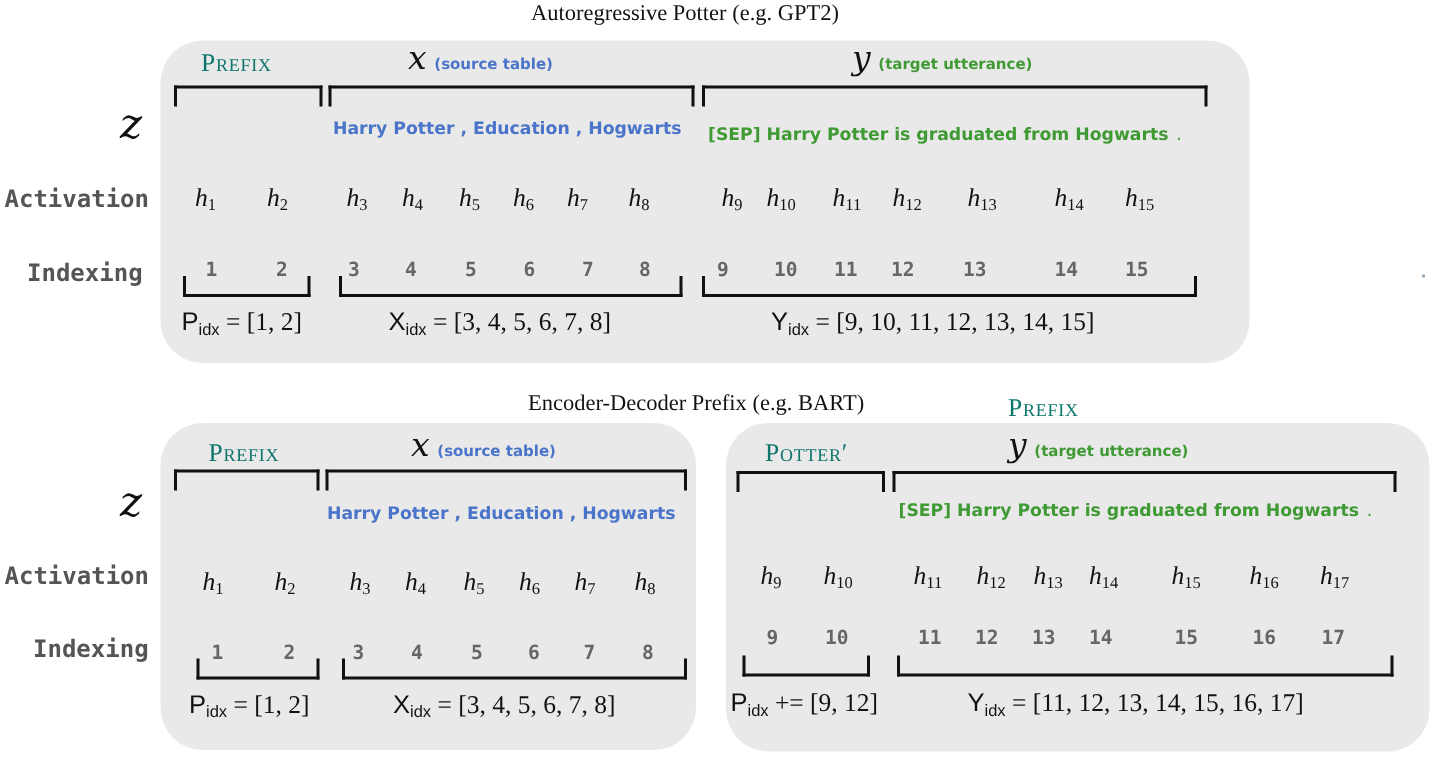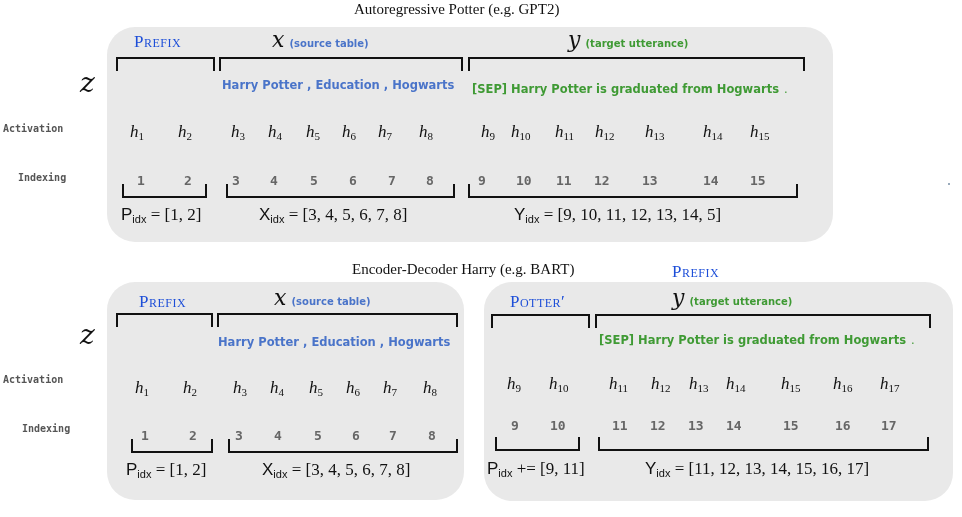--- a/index.html
+++ b/index.html
@@ -1,23 +1,23 @@
 <!DOCTYPE html>
 <html><head>
 <meta charset="utf-8">
 <style>
   html, body { margin: 0; padding: 0; background: #ffffff; }
   body { width: 962px; height: 517px; position: relative; overflow: hidden; font-family: "DejaVu Serif", serif; color: #111; }
   .abs { position: absolute; white-space: nowrap; }
   .panel { position: absolute; background: #e9e9e9; border-radius: 28px; }
   .title { font-family: "Liberation Serif", serif; font-size: 15px; color: #111; }
-  .smallcaps { font-family: "Liberation Serif", serif; font-variant: small-caps; font-size: 17px; letter-spacing: 0.5px; color: #1d4ed8; }
+  .smallcaps { font-family: "Liberation Serif", serif; font-variant: small-caps; font-size: 17px; letter-spacing: 0.5px; color: #0f766e; }
   .varname { font-family: "DejaVu Serif", serif; font-style: italic; font-size: 22px; color: #111; }
   .zlabel { font-family: "DejaVu Serif", serif; font-style: italic; font-size: 28px; color: #111; }
-  .rowlabel { font-family: "DejaVu Sans Mono", monospace; font-weight: bold; font-size: 10px; color: #555; }
+  .rowlabel { font-family: "DejaVu Sans Mono", monospace; font-weight: bold; font-size: 16px; color: #555; }
   .annot-blue { font-family: "DejaVu Sans", sans-serif; font-weight: bold; font-size: 10px; color: #4a74c9; }
   .annot-green { font-family: "DejaVu Sans", sans-serif; font-weight: bold; font-size: 10px; color: #3f9a34; }
   .tok-blue { font-family: "DejaVu Sans", sans-serif; font-weight: bold; font-size: 11.5px; color: #4a74c9; }
   .tok-green { font-family: "DejaVu Sans", sans-serif; font-weight: bold; font-size: 11.5px; color: #3f9a34; }
   .act { font-family: "Liberation Serif", serif; font-style: italic; font-size: 17px; color: #111; }
   .act sub { font-style: normal; font-size: 11px; vertical-align: -3px; }
   .idx { font-family: "DejaVu Sans Mono", monospace; font-weight: bold; font-size: 13px; color: #666; }
   .formula { font-family: "Liberation Serif", serif; font-size: 17px; color: #111; }
   .formula .sym { font-family: "Liberation Sans", sans-serif; }
   .formula sub { font-family: "Liberation Sans", sans-serif; font-size: 11px; vertical-align: -3px; }
@@ -96,26 +96,26 @@
 <div class="br-bot" style="left:226px; top:184px; width:229px;"></div>
 <div class="br-bot" style="left:468px; top:184px; width:330px;"></div>
 
 <div class="abs formula" style="left:121px; top:205px;">
   <span class="sym">P</span><sub>idx</sub><span> = [1, 2]</span>
 </div>
 <div class="abs formula" style="left:259px; top:205px;">
   <span class="sym">X</span><sub>idx</sub><span> = [3, 4, 5, 6, 7, 8]</span>
 </div>
 <div class="abs formula" style="left:514px; top:205px;">
-  <span class="sym">Y</span><sub>idx</sub><span> = [9, 10, 11, 12, 13, 14, 5]</span>
+  <span class="sym">Y</span><sub>idx</sub><span> = [9, 10, 11, 12, 13, 14, 15]</span>
 </div>
 
 <div class="artifact" style="left:948px; top:183px;"></div>
 
-<div class="abs title" style="left:352px; top:261px;">Encoder-Decoder Harry  (e.g. BART)</div>
+<div class="abs title" style="left:352px; top:261px;">Encoder-Decoder Prefix  (e.g. BART)</div>
 <div class="abs smallcaps" style="left:672px; top:262px;">Prefix</div>
 
 <div class="panel" style="left:107px; top:282px; width:357px; height:218px;"></div>
 <div class="panel" style="left:484px; top:282px; width:469px; height:219px;"></div>
 
 <div class="abs zlabel" style="left:80px; top:318px;">z</div>
 <div class="abs rowlabel" style="left:3px; top:374px;">Activation</div>
 <div class="abs rowlabel" style="left:22px; top:423px;">Indexing</div>
 
 <div class="abs smallcaps" style="left:139px; top:292px;">Prefix</div>
@@ -190,17 +190,17 @@
     <div class="abs idx" style="left: 726px; top: 418px;">14</div>
     <div class="abs idx" style="left: 783px; top: 418px;">15</div>
     <div class="abs idx" style="left: 835px; top: 418px;">16</div>
     <div class="abs idx" style="left: 881px; top: 418px;">17</div>
   </div>
 
 <div class="br-bot" style="left:495px; top:437px; width:85px;"></div>
 <div class="br-bot" style="left:598px; top:437px; width:331px;"></div>
 
 <div class="abs formula" style="left:487px; top:459px;">
-  <span class="sym">P</span><sub>idx</sub><span> += [9, 11]</span>
+  <span class="sym">P</span><sub>idx</sub><span> += [9, 12]</span>
 </div>
 <div class="abs formula" style="left:645px; top:459px;">
   <span class="sym">Y</span><sub>idx</sub><span> = [11, 12, 13, 14, 15, 16, 17]</span>
 </div>
 
 </body></html>

